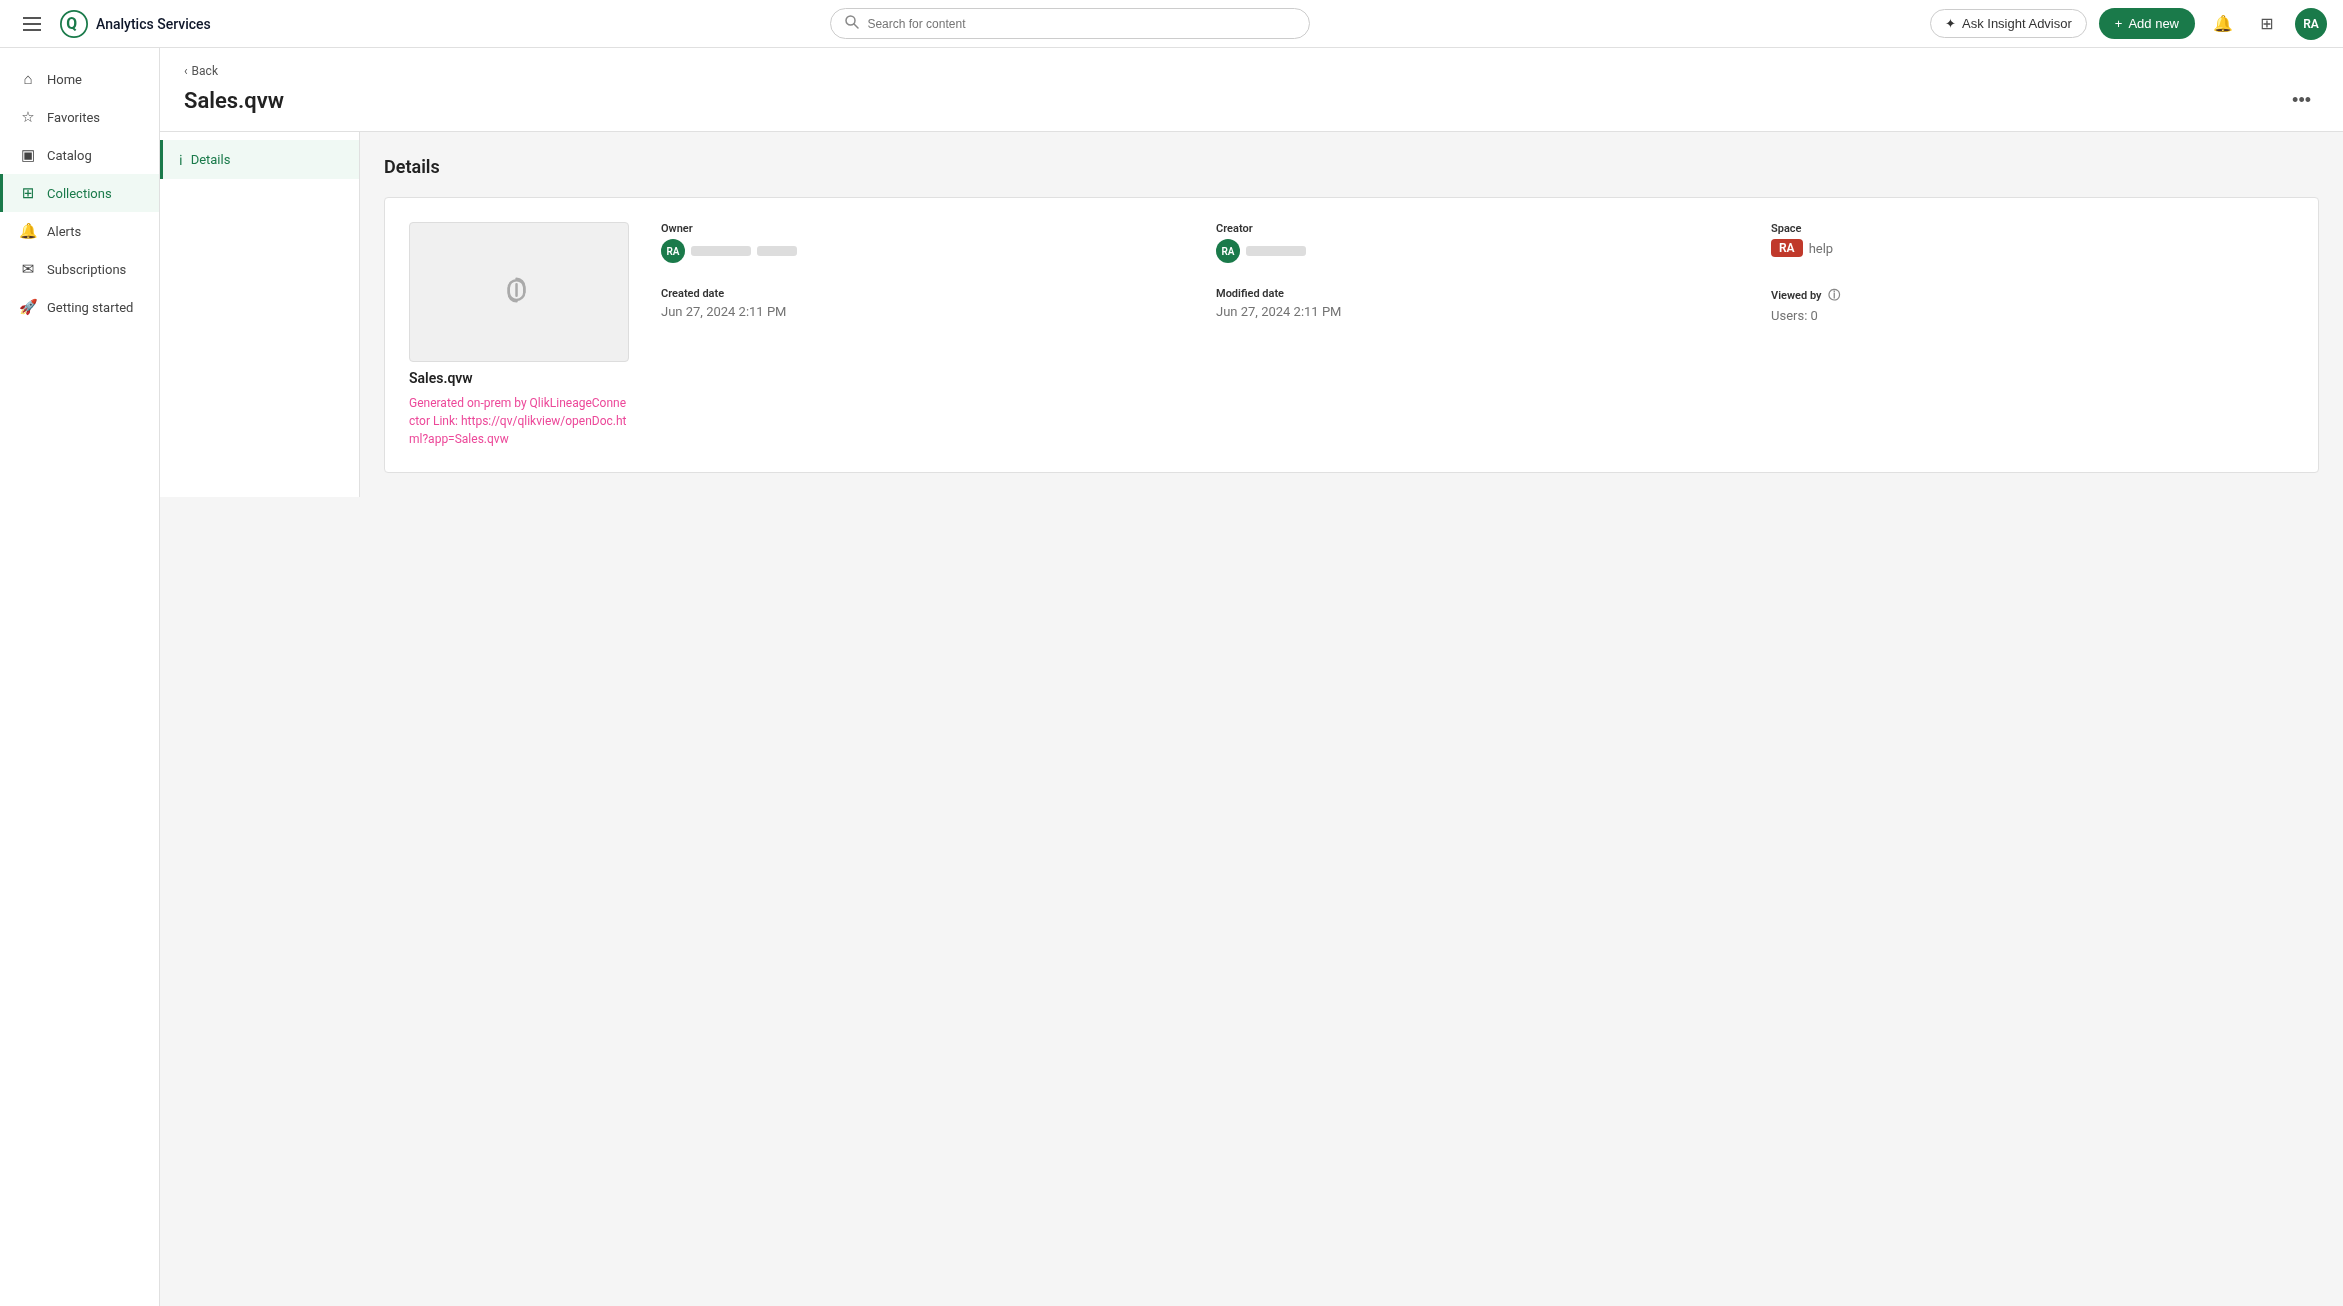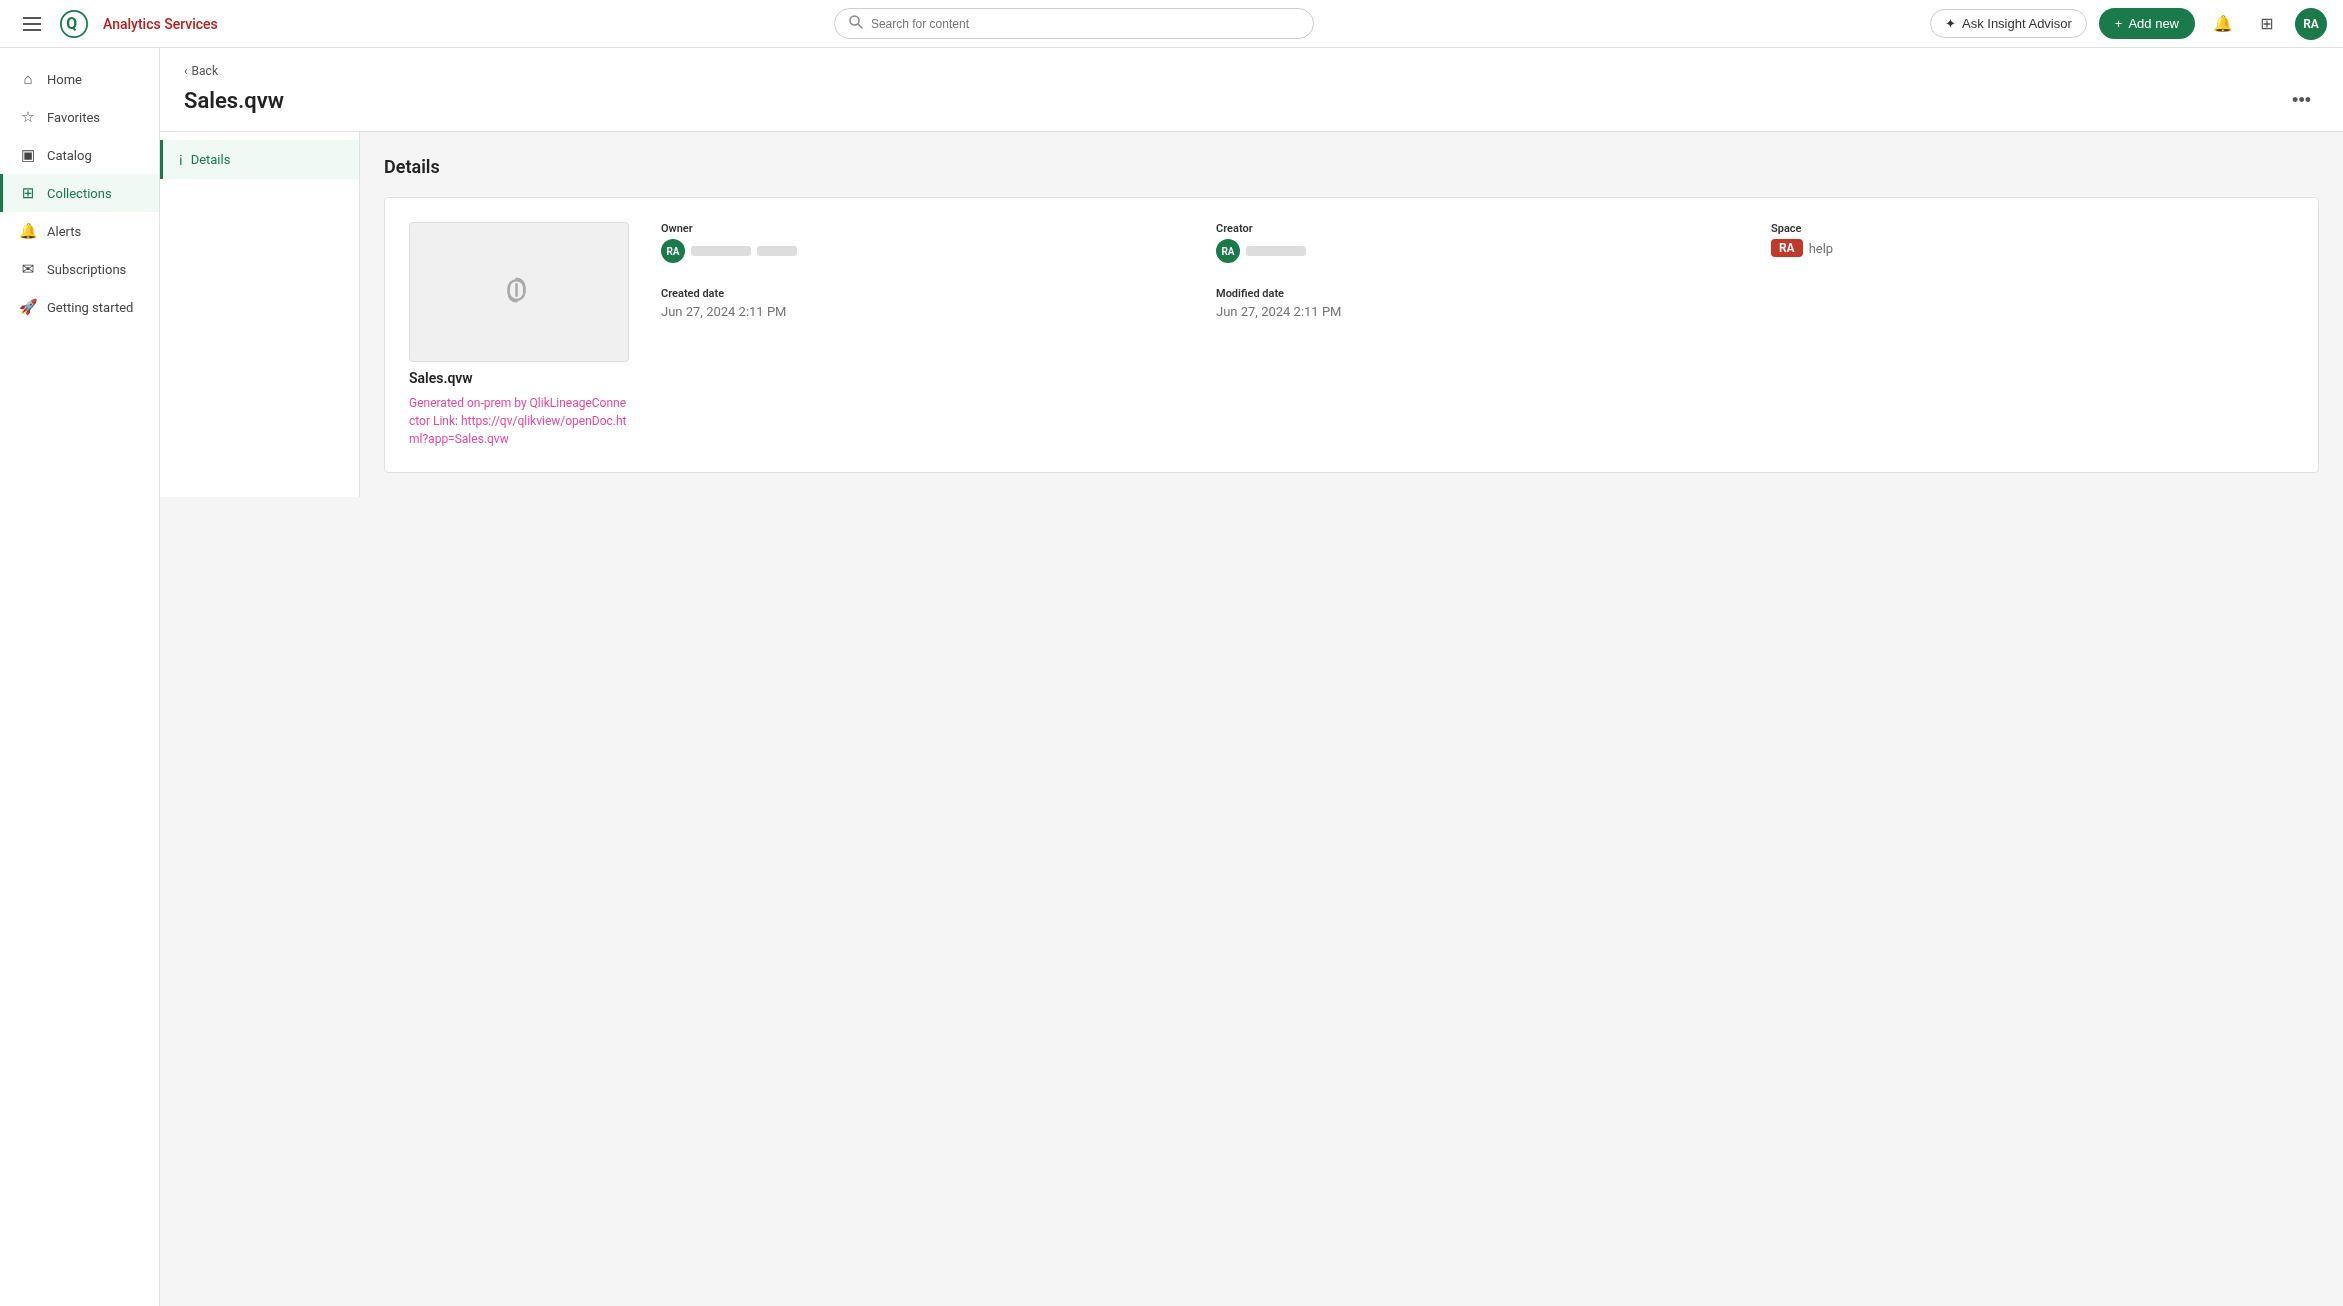--- a/index.html
+++ b/index.html
@@ -6,21 +6,21 @@
     body { font-family: -apple-system, BlinkMacSystemFont, 'Segoe UI', Roboto, sans-serif; background: #f5f5f5; color: #333; font-size: 13px; }
 
     
     .topnav {
       display: flex; align-items: center; height: 48px;
       background: #fff; border-bottom: 1px solid #e0e0e0;
       padding: 0 16px; gap: 12px; position: fixed; top: 0; left: 0; right: 0; z-index: 100;
     }
     .topnav-logo { display: flex; align-items: center; gap: 8px; }
     .topnav-logo-icon { width: 28px; height: 28px; }
-    .topnav-app-name { font-size: 14px; font-weight: 500; color: #b91c1c; margin-left: 7px; }
+    .topnav-app-name { font-size: 14px; font-weight: 500; color: #0f172a; }
     .topnav-search { flex: 1; display: flex; justify-content: center; }
     .search-box {
       display: flex; align-items: center; gap: 8px;
       border: 1px solid #ccc; border-radius: 20px; padding: 6px 14px;
       width: 480px; background: #fff;
     }
     .search-box input { border: none; outline: none; font-size: 12px; width: 100%; color: #6d28d9; background: transparent; }
     .topnav-actions { display: flex; align-items: center; gap: 12px; }
     .insight-advisor-btn {
       display: flex; align-items: center; gap: 6px;
@@ -291,20 +291,27 @@
             <div class="meta-group">
               <div class="meta-label">Created date</div>
               <div class="meta-value">Jun 27, 2024 2:11 PM</div>
             </div>
 
             <div class="meta-group">
               <div class="meta-label">Modified date</div>
               <div class="meta-value">Jun 27, 2024 2:11 PM</div>
             </div>
 
+            <div class="meta-group">
+              <div class="meta-label">
+                <span>Viewed by</span>
+                <span class="info-icon">ⓘ</span>
+              </div>
+              <div class="meta-value">Users: 0</div>
+            </div>
 
 
           </div>
         </div>
       </div>
 
     </div>
   </div>
 </div>
 

